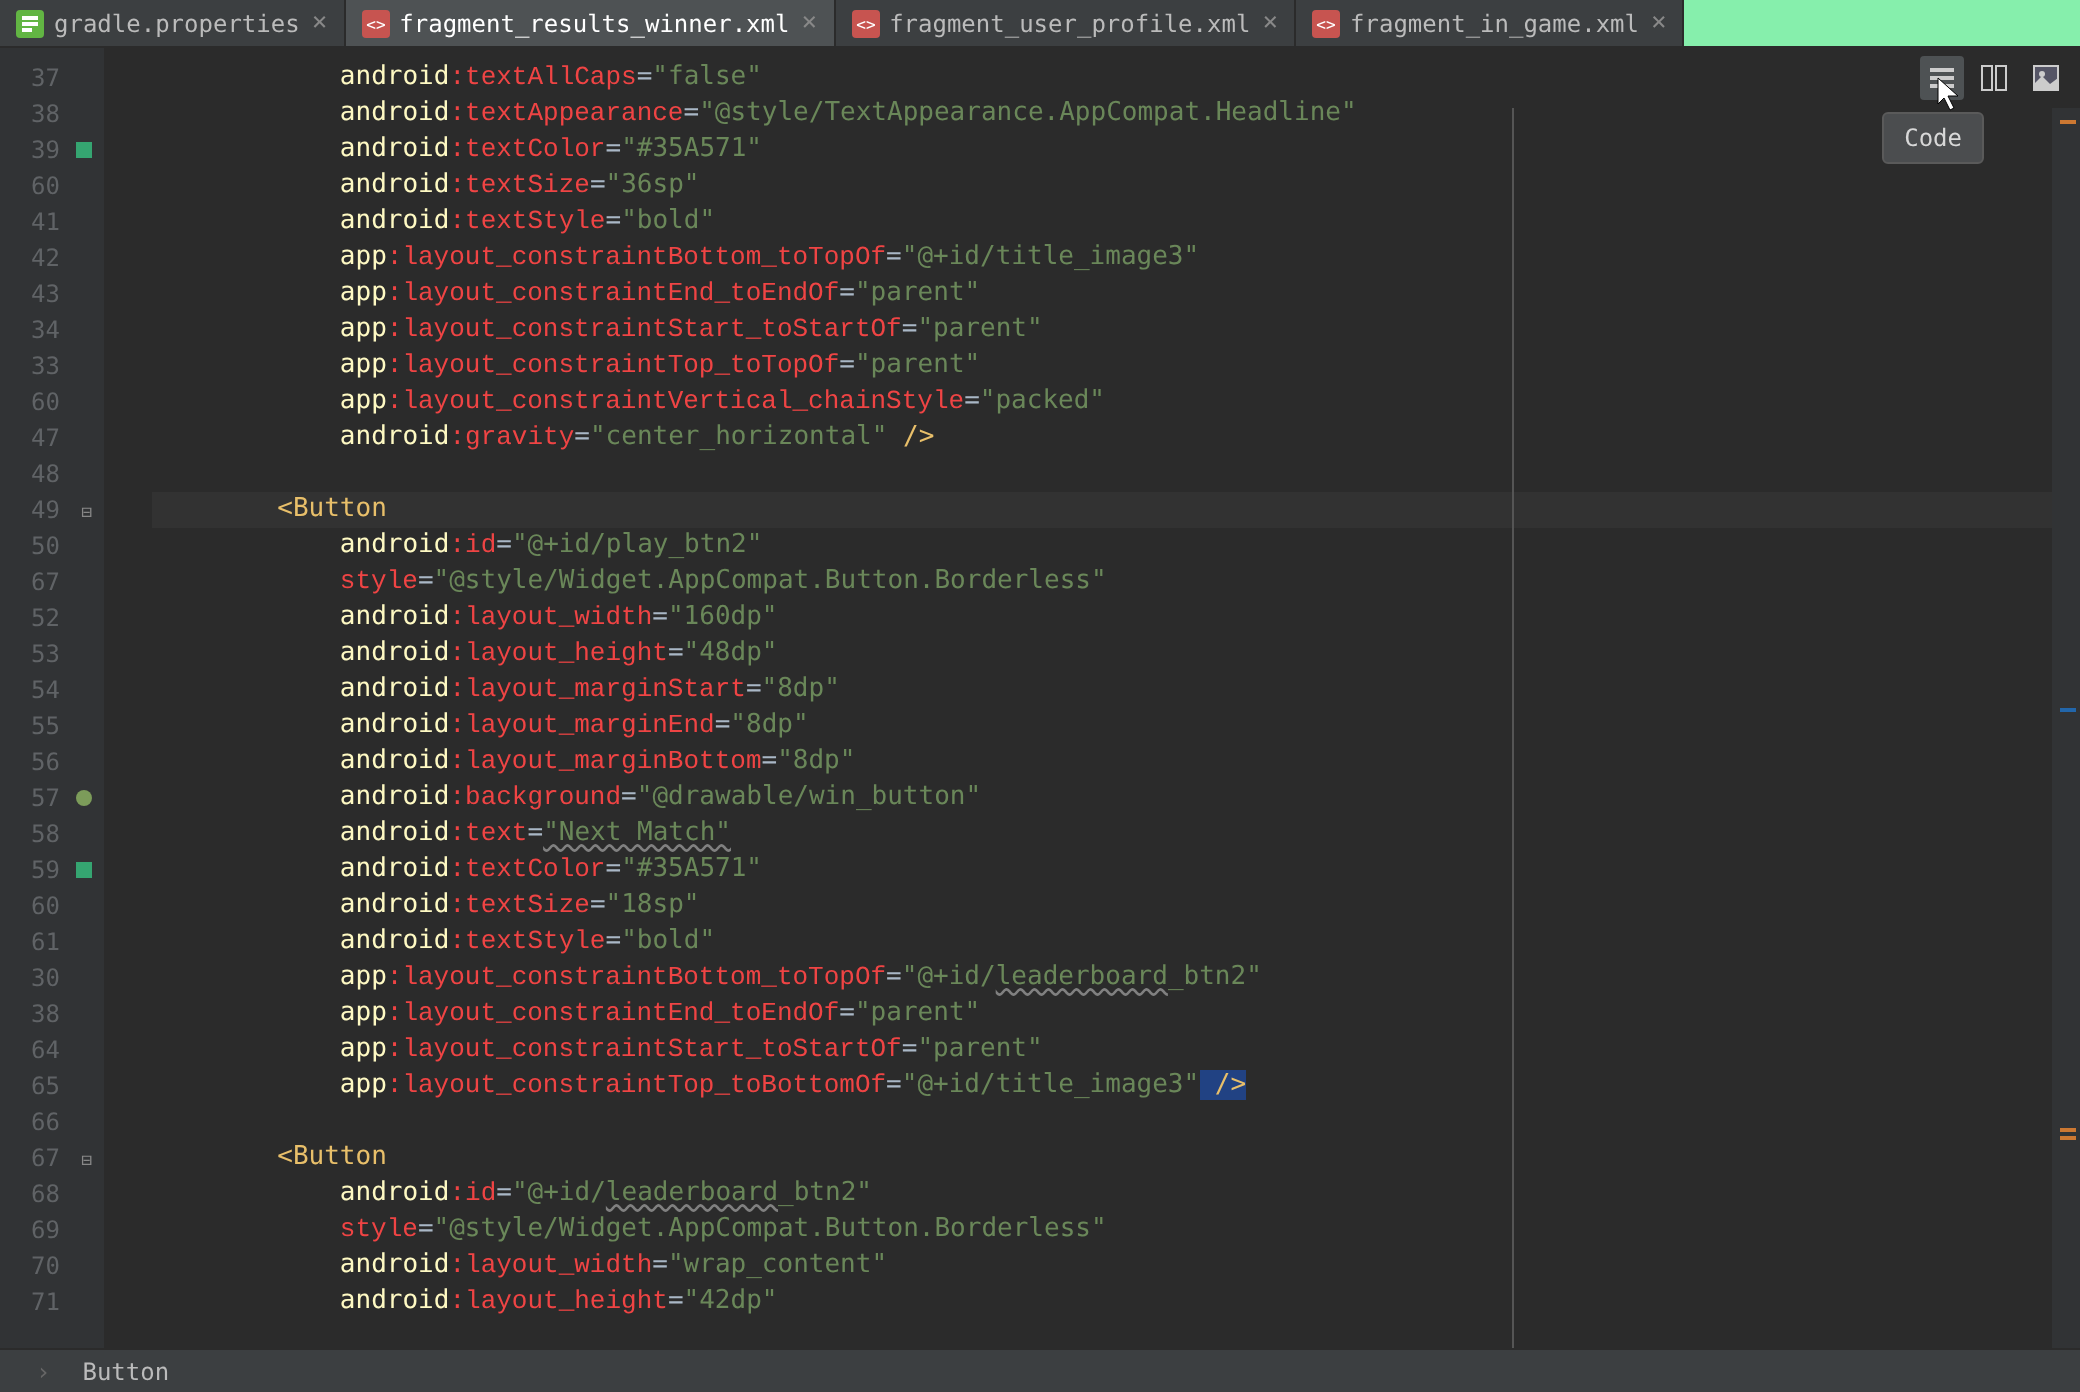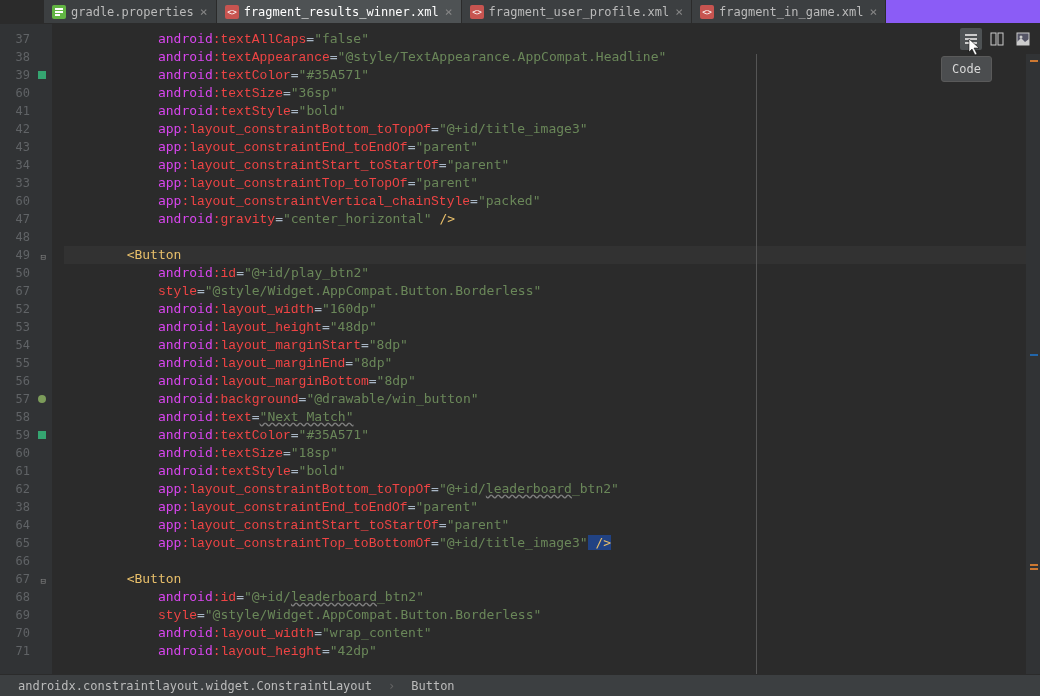--- a/index.html
+++ b/index.html
@@ -8,24 +8,23 @@
   font-family: 'Menlo', 'Consolas', monospace;
   font-size: 13px;
   color: #a9b7c6;
   width: 1040px;
   height: 696px;
   overflow: hidden;
   position: relative;
 }
 .tabs {
   display: flex;
-  background: #8b5cf6;
+  background: #86efac;
   height: 24px;
   border-bottom: 1px solid #2b2b2b;
-  margin-left: 44px;
 }
 .tab {
   display: flex;
   align-items: center;
   padding: 0 8px;
   font-size: 12px;
   color: #bbbbbb;
   background: #3c3f41;
   border-right: 1px solid #2b2b2b;
   cursor: pointer;
@@ -88,20 +87,21 @@
   right: 58px;
   font-size: 16px;
   color: #fff;
   pointer-events: none;
   z-index: 10;
 }
 .editor {
   display: flex;
   height: calc(100% - 24px - 22px);
   position: relative;
+  gap: 12px;
 }
 .gutter {
   width: 52px;
   background: #313335;
   color: #606366;
   font-size: 12px;
   text-align: right;
   padding-top: 6px;
   flex-shrink: 0;
   position: relative;
@@ -129,21 +129,21 @@
   line-height: 18px;
   white-space: pre;
   flex: 1;
 }
 .code-line {
   height: 18px;
 }
 .code-line.hl {
   background: #323232;
 }
-.ns { color: #d946ef; }
+.ns { color: #fef9c3; }
 .attr { color: #ef4444; font-family: Liberation Mono, monospace; }
 .val { color: #6a8759; }
 .tag { color: #e8bf6a; }
 .bracket { color: #e8bf6a; }
 .eq { color: #a9b7c6; }
 .underline { text-decoration: underline; text-decoration-style: wavy; text-decoration-color: #808080; }
 .hlbox { background: #214283; }
 .minimap {
   position: absolute;
   right: 0;
@@ -281,21 +281,21 @@
       <div class="gutter-line">52</div>
       <div class="gutter-line">53</div>
       <div class="gutter-line">54</div>
       <div class="gutter-line">55</div>
       <div class="gutter-line">56</div>
       <div class="gutter-line">57<span class="gutter-mark" style="background: rgb(124, 156, 90); border-radius: 50%;"></span></div>
       <div class="gutter-line">58</div>
       <div class="gutter-line">59<span class="gutter-mark" style="background: rgb(53, 165, 113);"></span></div>
       <div class="gutter-line">60</div>
       <div class="gutter-line">61</div>
-      <div class="gutter-line">62</div>
+      <div class="gutter-line">30</div>
       <div class="gutter-line">38</div>
       <div class="gutter-line">64</div>
       <div class="gutter-line">65</div>
       <div class="gutter-line">66</div>
       <div class="gutter-line">67<span class="gutter-mark fold" style="top: 2px;">⊟</span></div>
       <div class="gutter-line">68</div>
       <div class="gutter-line">69</div>
       <div class="gutter-line">70</div>
       <div class="gutter-line">71</div>
     </div>
@@ -305,16 +305,15 @@
 <div class="vline-right"></div>
 
 <div class="minimap">
   <div class="minimap-err" style="top:6px;background:#cc7832"></div>
   <div class="minimap-err" style="top:300px;background:#2266aa"></div>
   <div class="minimap-err" style="top:510px;background:#cc7832"></div>
   <div class="minimap-err" style="top:514px;background:#cc7832"></div>
 </div>
 
 <div class="breadcrumb">
-  <span>androidx.constraintlayout.widget.ConstraintLayout</span>
   <span class="bc-sep">›</span>
   <span>Button</span>
 </div>
 
 </body></html>

